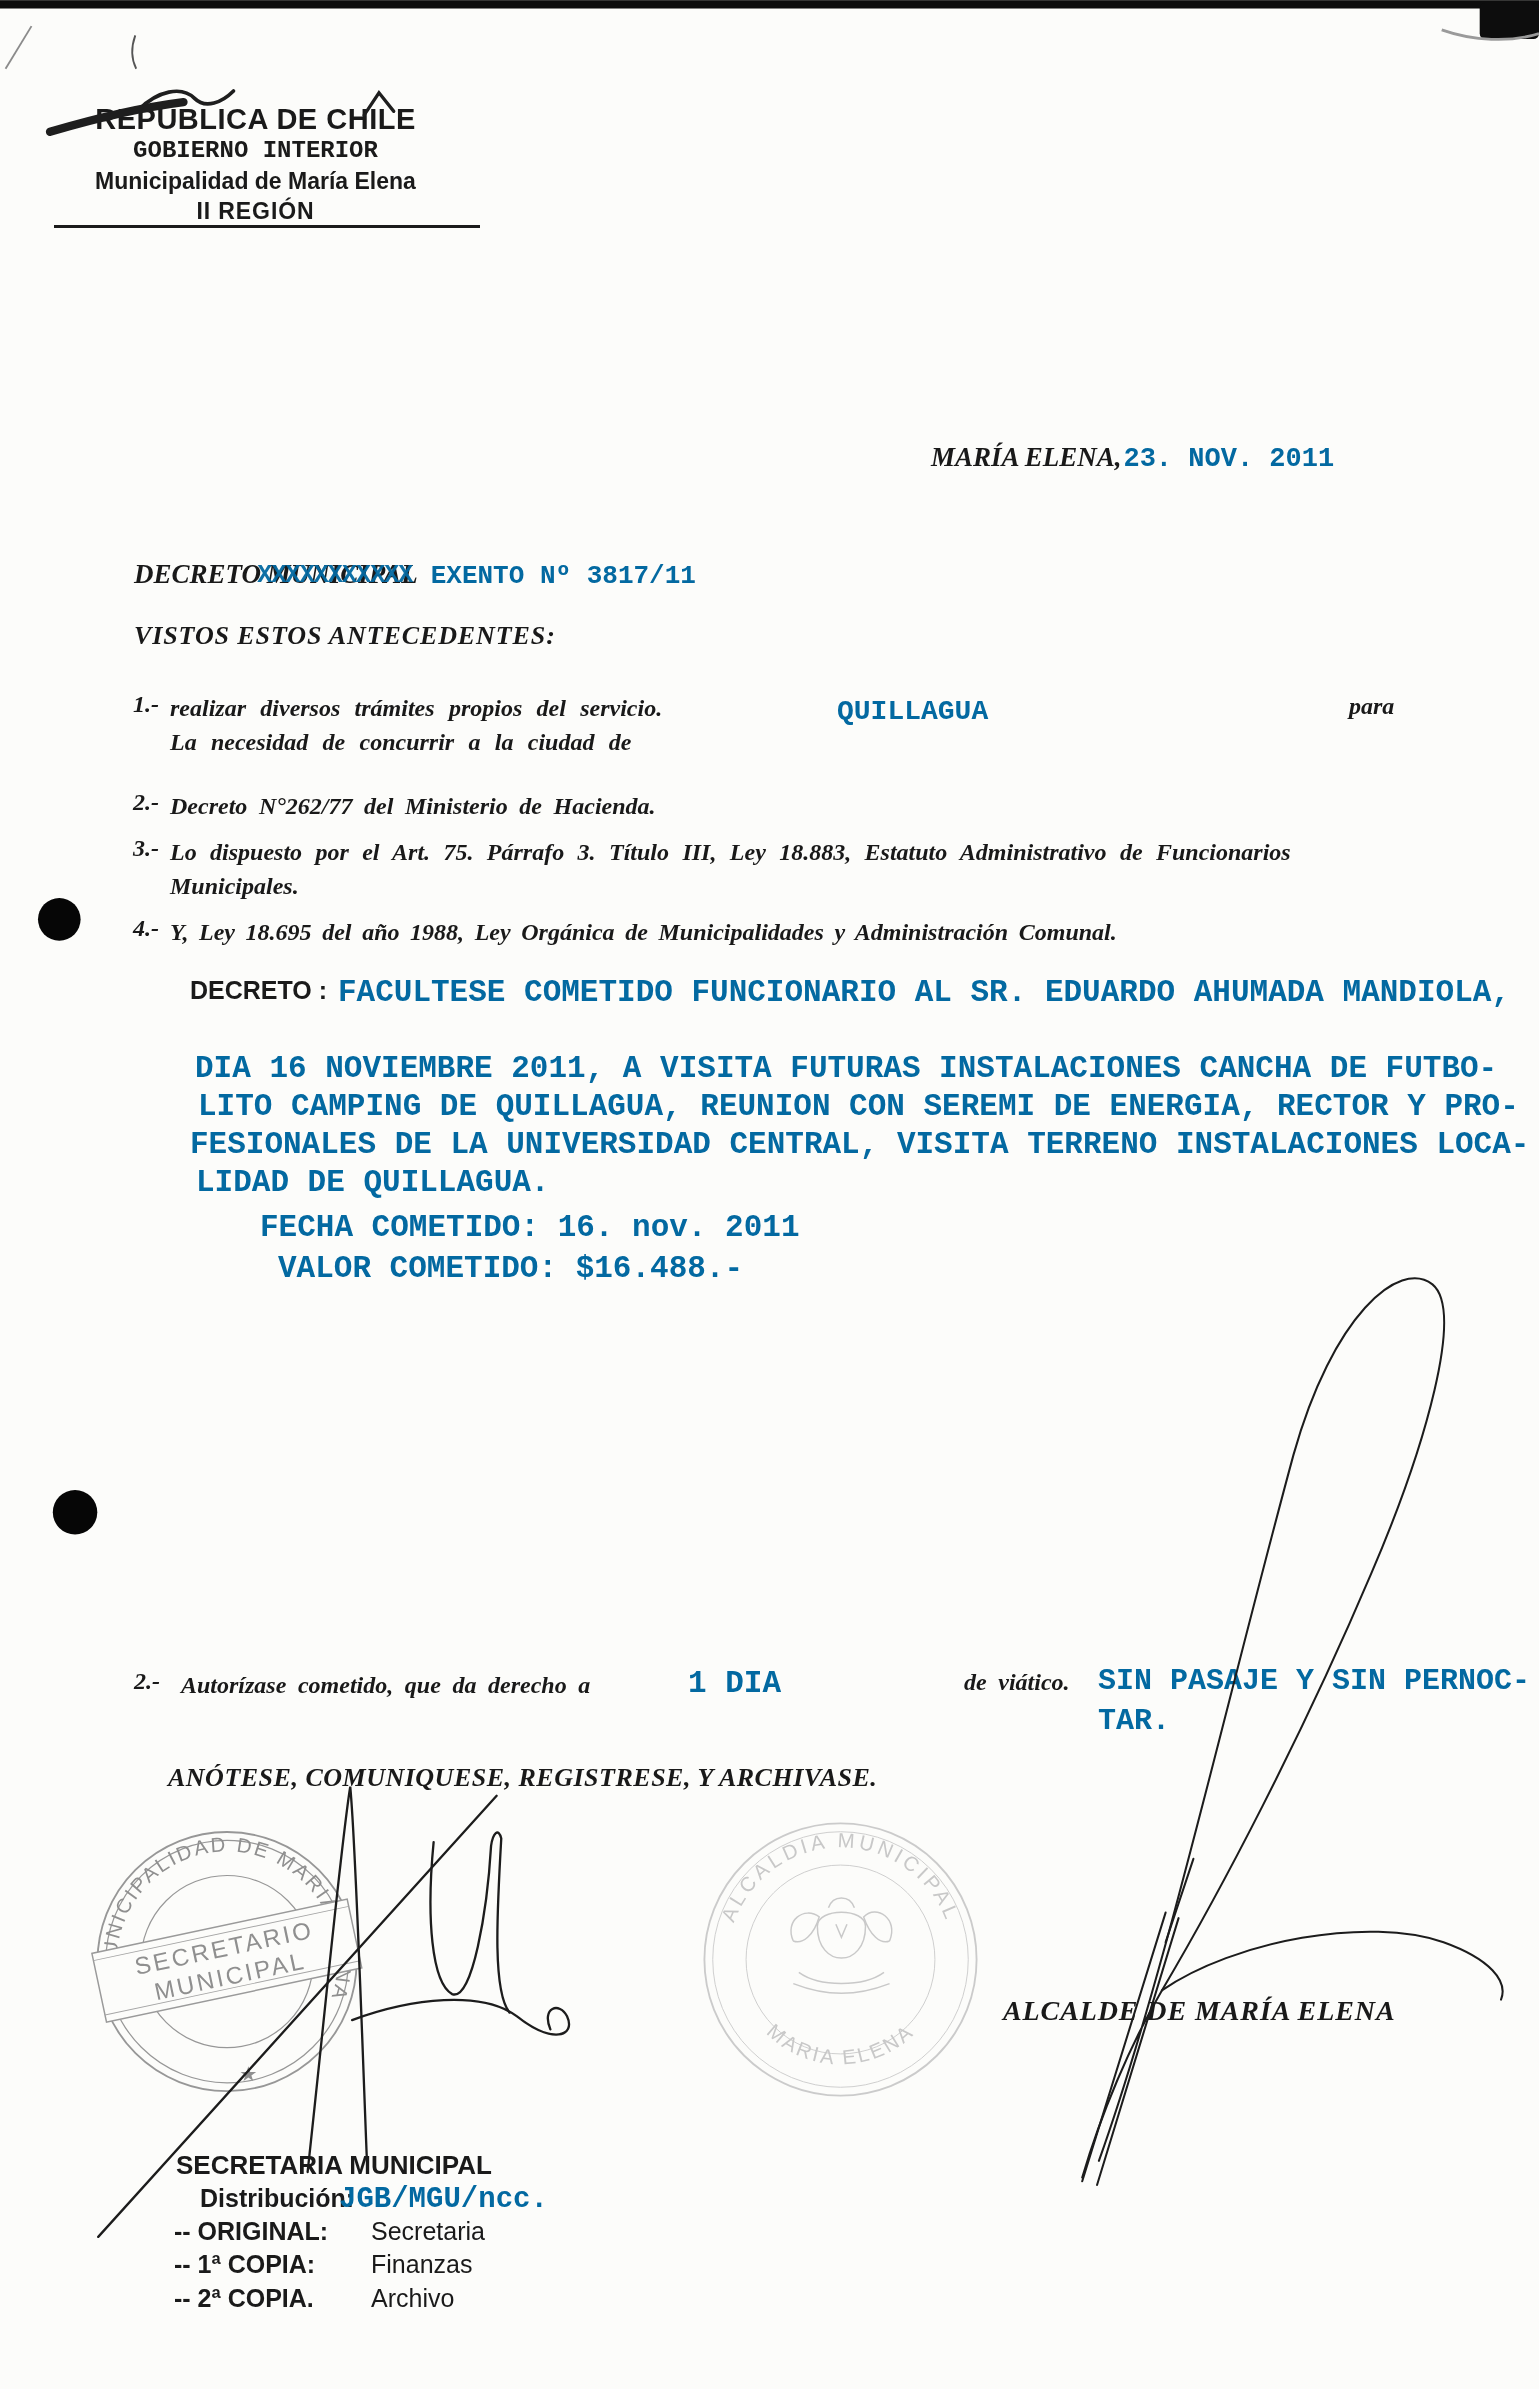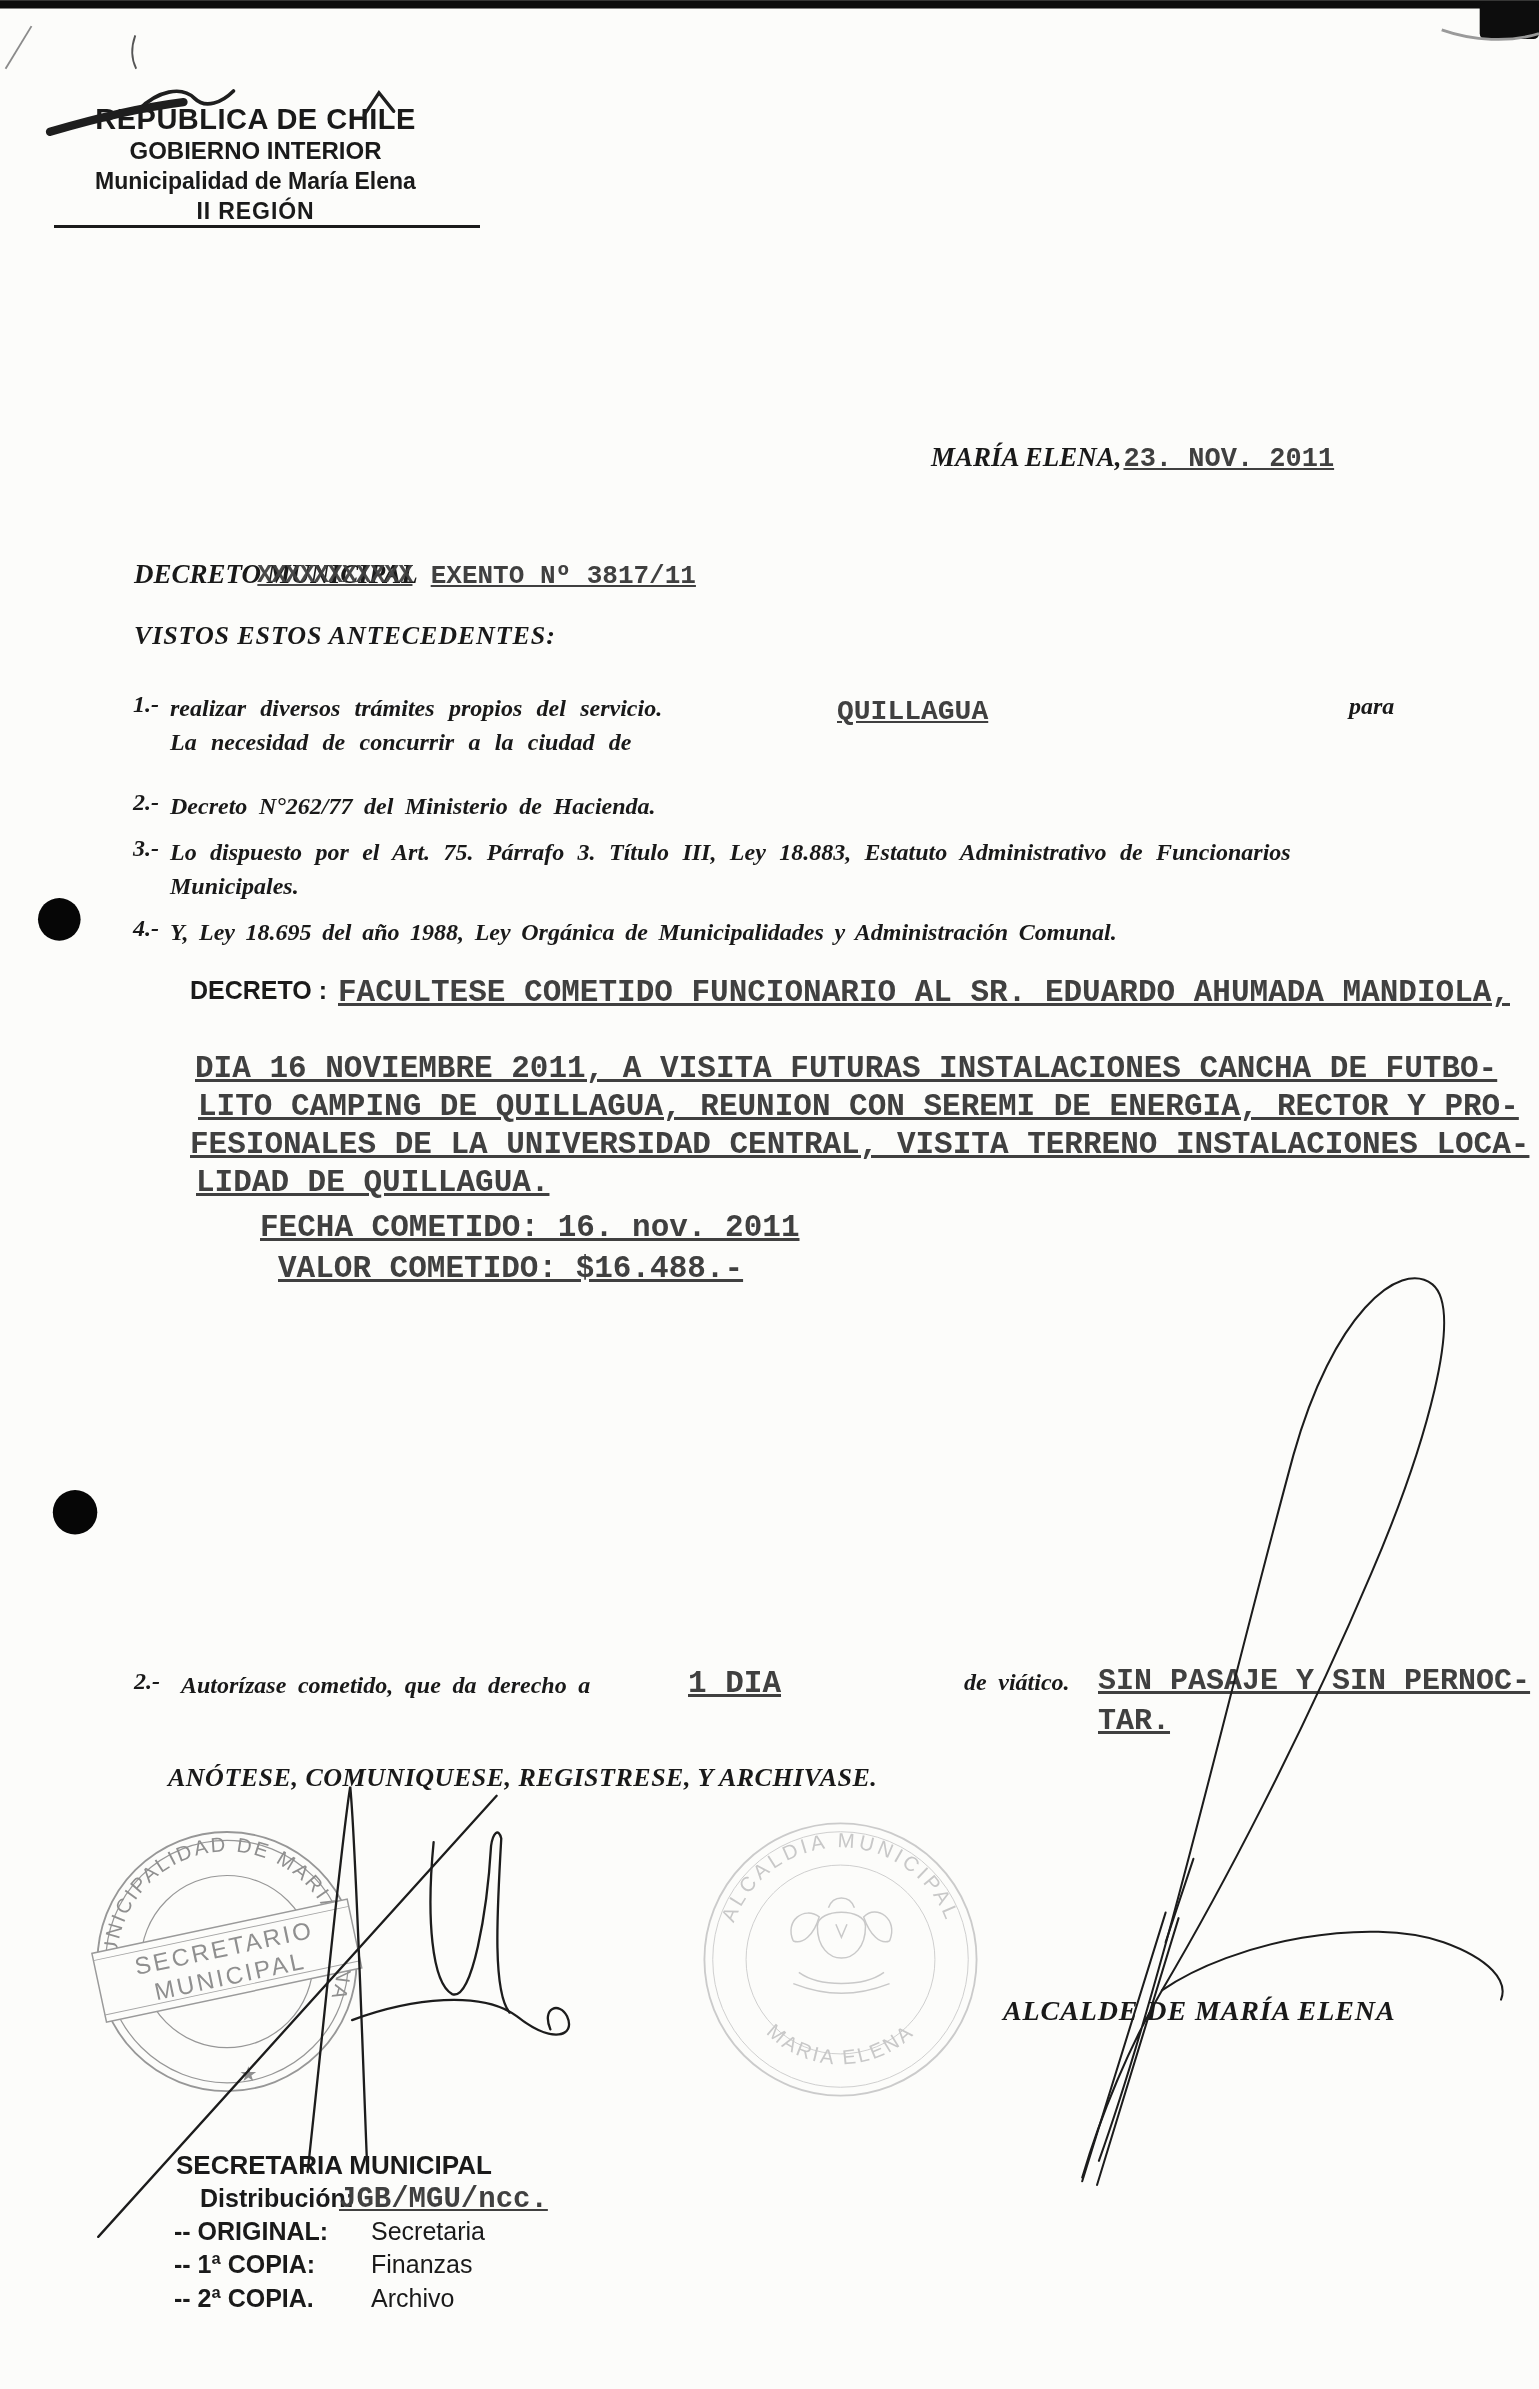--- a/index.html
+++ b/index.html
@@ -1,24 +1,24 @@
 <!DOCTYPE html>
 <html style="font-size:15px"><head>
 <meta charset="utf-8">
 <style>
   html,body{margin:0;padding:0;background:#e9e9e7;}
   #page{position:relative;width:1539px;height:2389px;background:#fcfcfa;overflow:hidden;
         font-family:"Liberation Serif",serif;color:#161616;}
   .abs{position:absolute;white-space:nowrap;}
   .ser{font-family:"Liberation Serif",serif;font-style:italic;font-weight:700;color:#191919;}
-  .mono{font-family:"Liberation Mono",monospace;font-weight:700;color:#404040;text-decoration:underline;}
+  .mono{font-family:"Liberation Mono",monospace;font-weight:700;color:#0369a1;}
   .sans{font-family:"Liberation Sans",sans-serif;font-weight:700;color:#1a1a1a;}
   .letterhead{left:56px;top:104px;width:399px;text-align:center;}
   .lh1{font-size:29px;line-height:31.5px;letter-spacing:0.5px;}
-  .lh2{font-size:24px;line-height:30px;}
+  .lh2{font-size:24px;line-height:30px;font-family:Liberation Mono, monospace;}
   .lh3{font-size:23px;line-height:30px;}
   .lh4{font-size:23px;line-height:30px;letter-spacing:0.9px;}
   .lh-rule{left:54px;top:225px;width:426px;height:2.8px;background:#1b1b1b;}
   .dateline{left:931px;top:442px;}
   .dateline .ser{font-size:27px;}
   .dateline .mono{font-size:27px;margin-left:1.9px;}
   .decreeline{left:134px;top:559px;display:flex;align-items:baseline;}
   .decreeline .w1{font-size:27px;}
   .struckwrap{position:relative;display:inline-block;margin-left:5.6px;}
   .struckwrap .word{font-size:27px;}

